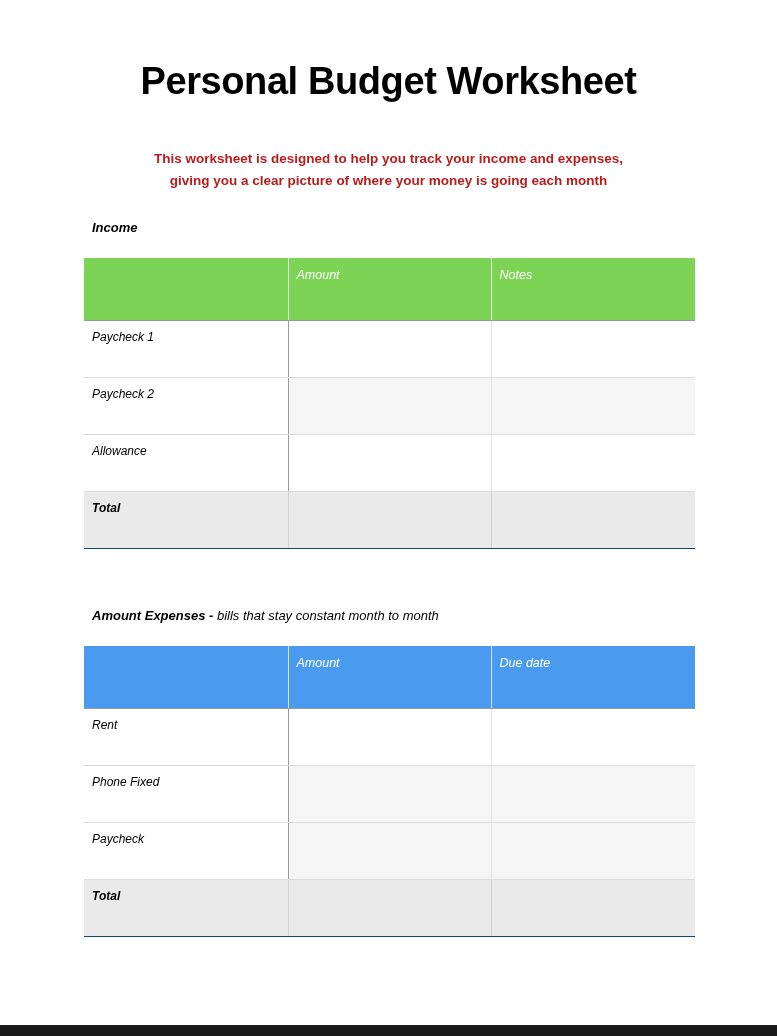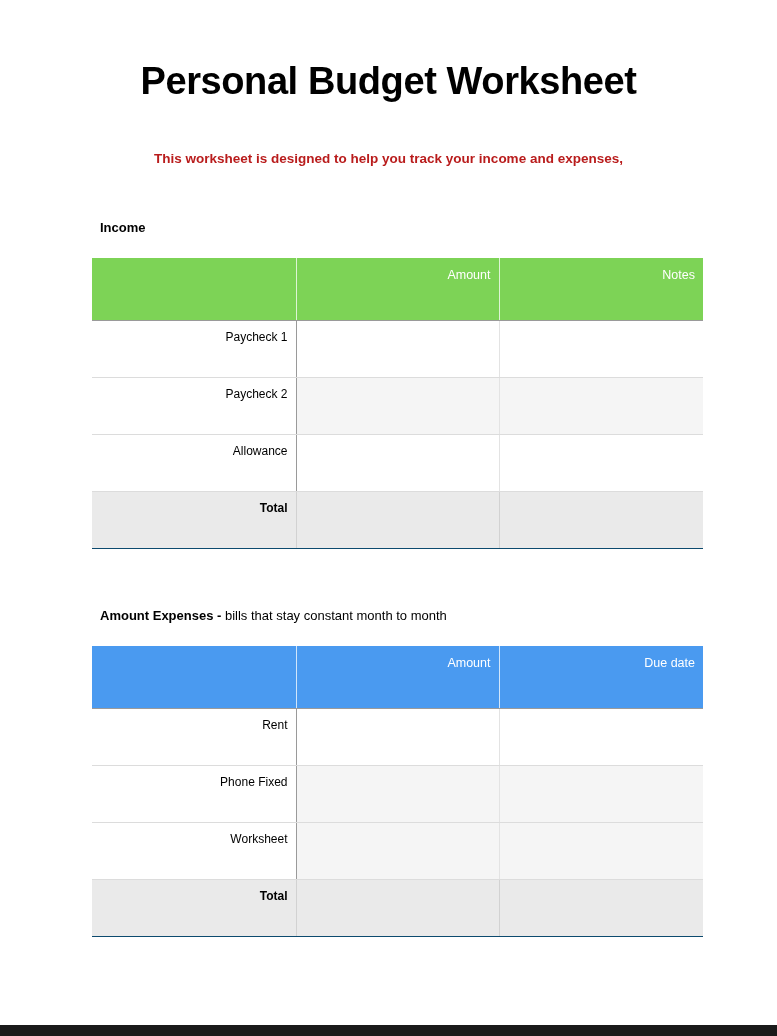--- a/index.html
+++ b/index.html
@@ -44,22 +44,23 @@
     width: 581px;
     text-align: center;
     font-size: 13.5px;
     font-weight: bold;
     line-height: 22px;
     color: #b91c1c;
   }
 
   .section {
     position: absolute;
-    left: 92px;
+    left: 84px;
     width: 611px;
+    font-style: italic;
   }
 
   .section-income { top: 220px; }
   .section-fixed  { top: 608px; }
 
   .section-label {
     font-size: 13px;
     font-weight: bold;
     color: #000;
     padding-left: 8px;
@@ -82,21 +83,21 @@
   table.sheet col.c3 { width: 204px; }
 
   table.sheet th,
   table.sheet td {
     vertical-align: top;
     padding: 9px 8px 10px 8px;
     height: 48px;
     box-sizing: border-box;
     font-size: 12px;
     font-weight: normal;
-    text-align: right;
+    text-align: left;
     line-height: 15px;
   }
 
   
   table.sheet thead th {
     height: 62px;
     color: #ffffff;
     font-weight: normal;
     font-size: 12.5px;
     border-right: 1px solid rgba(255,255,255,0.75);
@@ -153,20 +154,21 @@
 </style>
 </head>
 <body>
 
 <div class="page">
 
   <div class="doc-title">Personal Budget Worksheet</div>
 
   <div class="doc-subtitle">
     <div>This worksheet is designed to help you track your income and expenses,</div>
+    <div>giving you a clear picture of where your money is going each month</div>
   </div>
 
   <div class="section section-income">
 
     <div class="section-label">
       <span>Income</span><span class="label-note"></span>
     </div>
 
     <table class="sheet">
       <colgroup>
@@ -230,21 +232,21 @@
           <td class="col-first">Rent</td>
           <td class="col-mid"></td>
           <td class="col-last"></td>
         </tr>
         <tr class="alt">
           <td class="col-first">Phone Fixed</td>
           <td class="col-mid"></td>
           <td class="col-last"></td>
         </tr>
         <tr class="alt">
-          <td class="col-first">Worksheet</td>
+          <td class="col-first">Paycheck</td>
           <td class="col-mid"></td>
           <td class="col-last"></td>
         </tr>
         <tr class="total-row">
           <td class="col-first">Total</td>
           <td class="col-mid"></td>
           <td class="col-last"></td>
         </tr>
       </tbody>
     </table>

